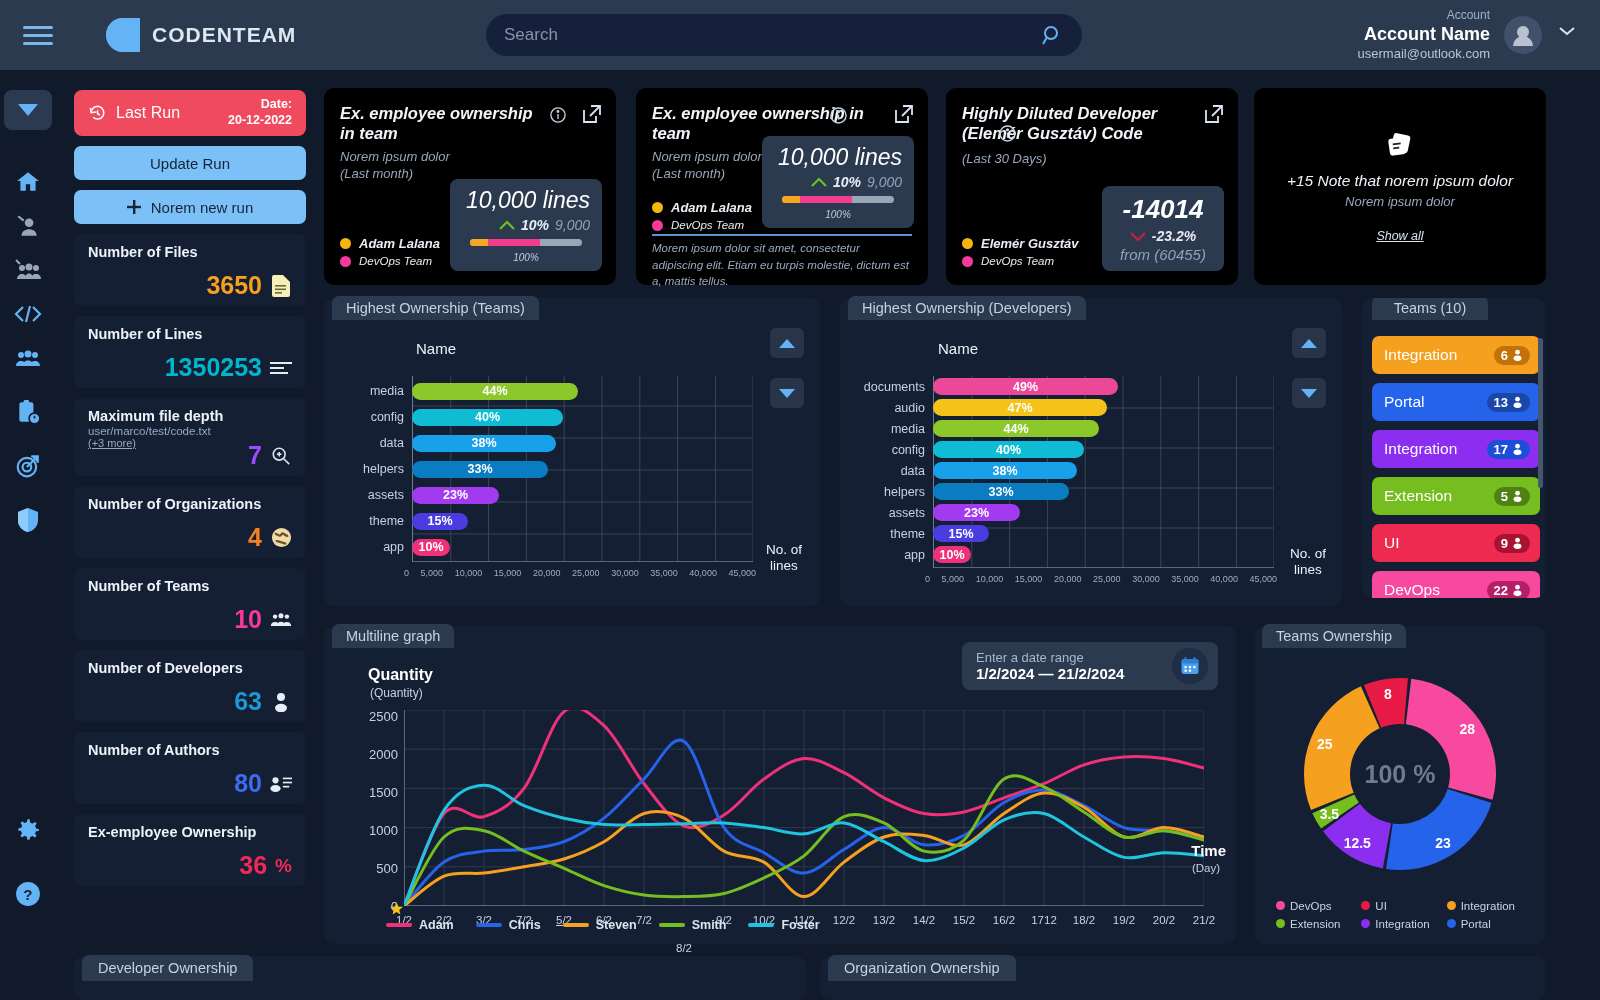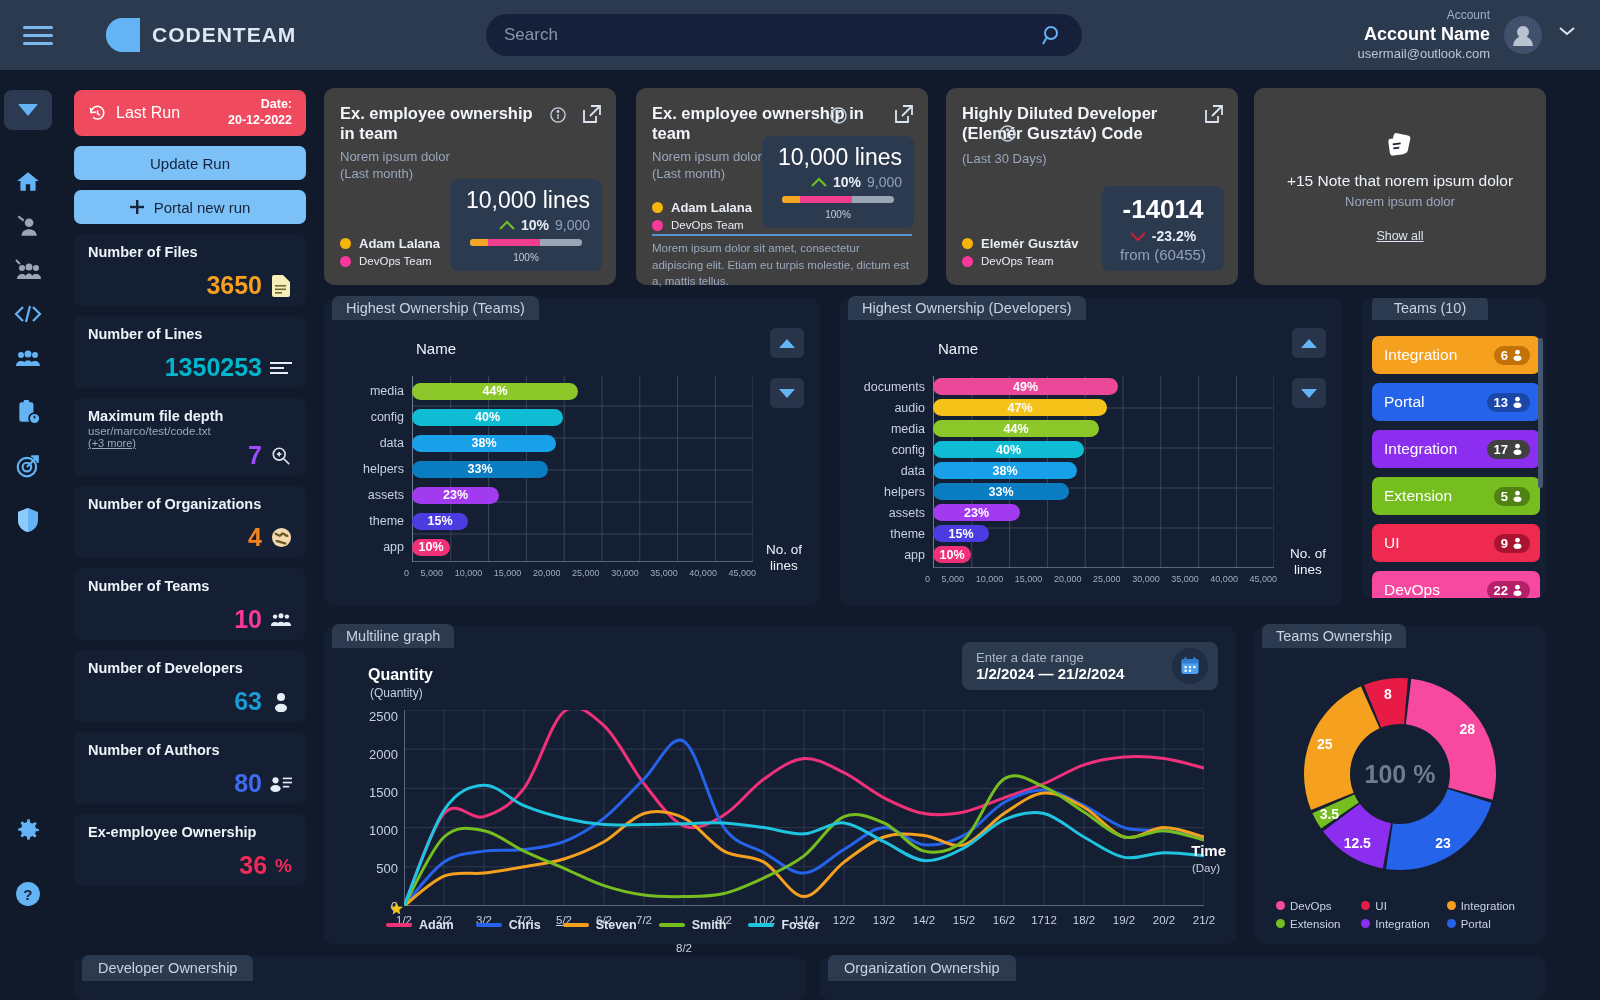--- a/index.html
+++ b/index.html
@@ -54,21 +54,21 @@
   .stat-sub { font-size:11.5px; color:#9aa9bf; margin-top:1px;}
   .stat-more { font-size:11px; color:#9aa9bf; text-decoration:underline; cursor:pointer;}
   .stat-val { position:absolute; right:14px; bottom:8px; display:flex; align-items:center; gap:8px;}
   .stat-num { font-size:25px; font-weight:bold; line-height:1;}
   .stat-ico { width:22px; height:22px; display:flex;align-items:center;justify-content:center;}
   
   .panel { background:#151f33; border-radius:10px; position:absolute;}
   .panel-tab {
     position:absolute; top:-1px; left:10px; background:#2c3a50; color:#c5d2e3;
     font-size:14.5px; padding:4px 14px; border-radius:7px 7px 0 0;}
-  .kpi { position:absolute; background:#404040; border-radius:10px; }
+  .kpi { position:absolute; background:#000000; border-radius:10px;font-style:italic; }
   .kpi-title { font-size:16.5px; font-weight:bold; color:#f2f6fb; line-height:1.2;}
   .kpi-sub { font-size:13px; color:#98a6bb; line-height:1.35; margin-top:4px;}
   .kpi-box { position:absolute; background:#2c3a50; border-radius:8px; padding:8px 12px; text-align:right;}
   .kpi-big { font-size:23px; font-weight:bold; color:#fff;}
   .kpi-big span{font-weight:normal;}
   .kpi-delta { font-size:14px; font-weight:bold; margin-top:3px; display:flex; align-items:center; justify-content:flex-end; gap:6px;}
   .kpi-from { color:#92a1b7; font-weight:normal;}
   .bar-mini { margin-top:6px; display:flex; align-items:center; gap:6px; justify-content:flex-end;flex-direction:column;}
   .bar-track { width:112px;height:7px;border-radius:4px;background:#9aa6b6;position:relative;overflow:hidden;}
   .bar-fill1 { position:absolute;left:0;top:0;height:7px;width:18px;background:#f5a623;}
@@ -228,21 +228,21 @@
 
   <div class="btn-blue update">
     <span>Update Run</span>
   </div>
 
   <div class="btn-blue">
     <svg width="14" height="14" viewBox="0 0 14 14">
         <rect x="6" y="0" width="2.4" height="14" fill="#16233a"></rect>
         <rect x="0" y="5.8" width="14" height="2.4" fill="#16233a"></rect>
       </svg>
-    <span>Portal new run</span>
+    <span>Norem new run</span>
   </div>
 
 
   <div class="stat-card">
     <div class="stat-title">Number of Files</div>
     <div class="stat-val">
       <div class="stat-num" style="color:#f5a01e">3650</div>
       <div class="stat-ico">
         <svg width="18" height="22" viewBox="0 0 18 22" fill="#f6f0b8">
             <path d="M0 2a2 2 0 012-2h9l7 7v13a2 2 0 01-2 2H2a2 2 0 01-2-2z"></path>
@@ -674,21 +674,21 @@
         <span class="team-count" style="background:#1a47a8">
           <span>13</span>
           <svg width="11" height="12" viewBox="0 0 12 13" fill="#fff">
             <circle cx="6" cy="3.4" r="2.6"></circle>
             <ellipse cx="6" cy="10" rx="4.3" ry="3"></ellipse>
           </svg>
         </span>
       </div>
     <div class="team-row" style="background:#8b2ef0">
         <span>Integration</span>
-        <span class="team-count" style="background:#404040">
+        <span class="team-count" style="background:#1d4ed8">
           <span>17</span>
           <svg width="11" height="12" viewBox="0 0 12 13" fill="#fff">
             <circle cx="6" cy="3.4" r="2.6"></circle>
             <ellipse cx="6" cy="10" rx="4.3" ry="3"></ellipse>
           </svg>
         </span>
       </div>
     <div class="team-row" style="background:#76bd20">
         <span>Extension</span>
         <span class="team-count" style="background:#4f8213">

